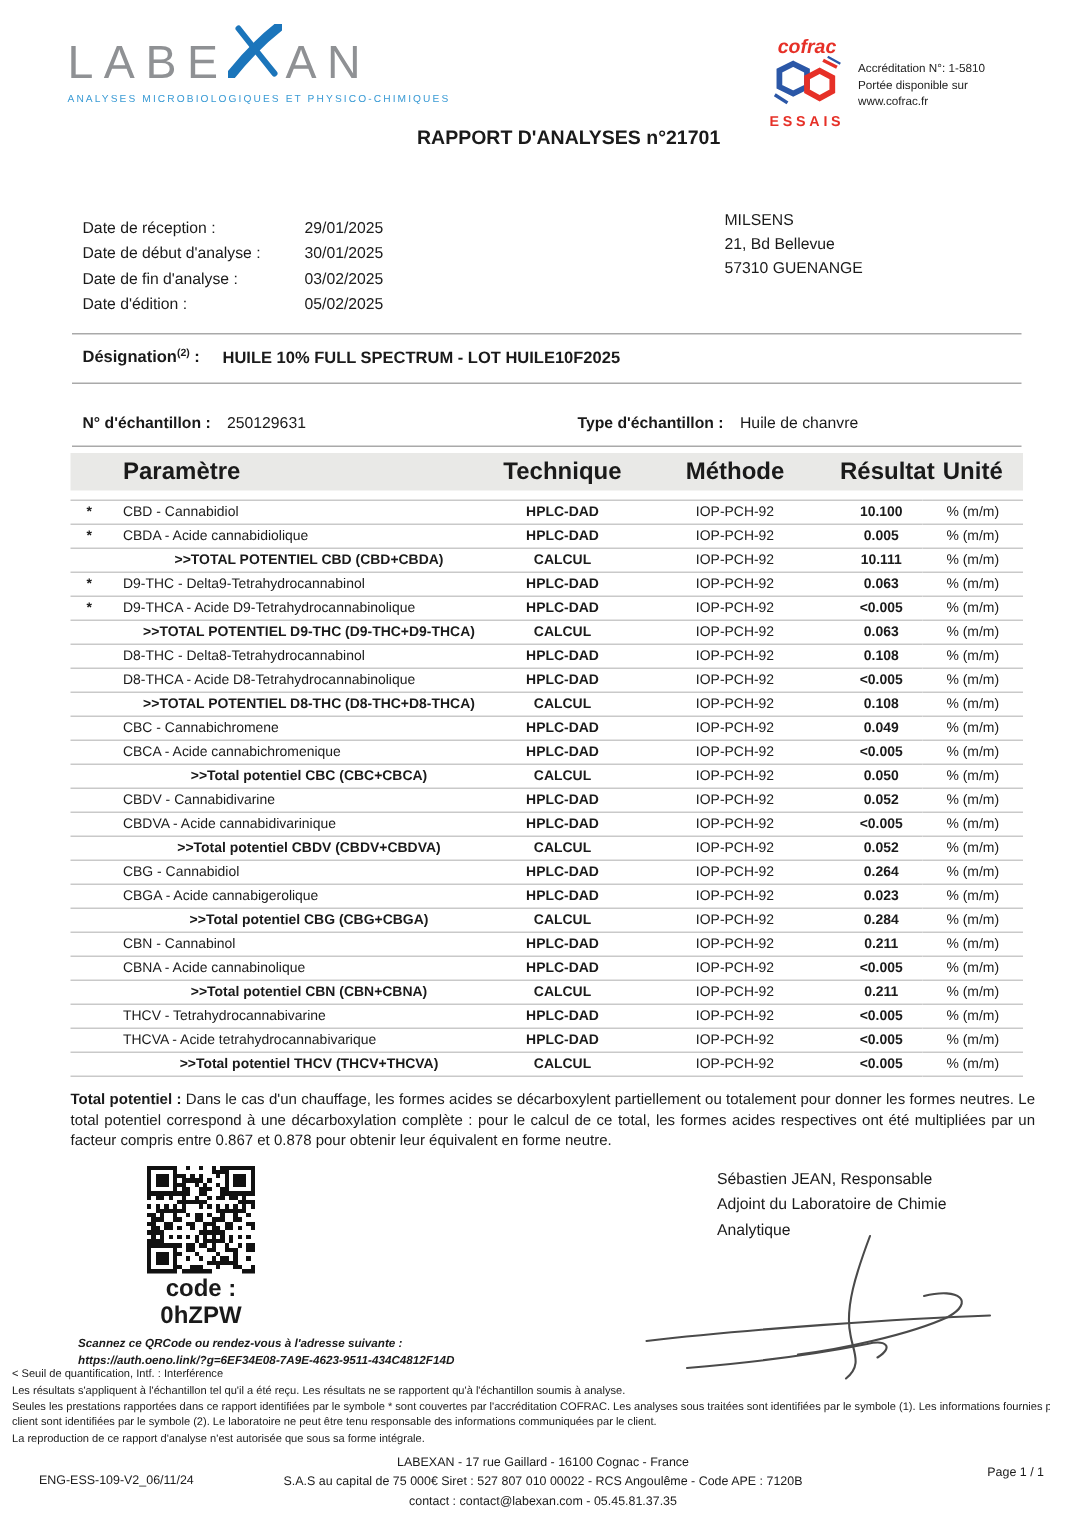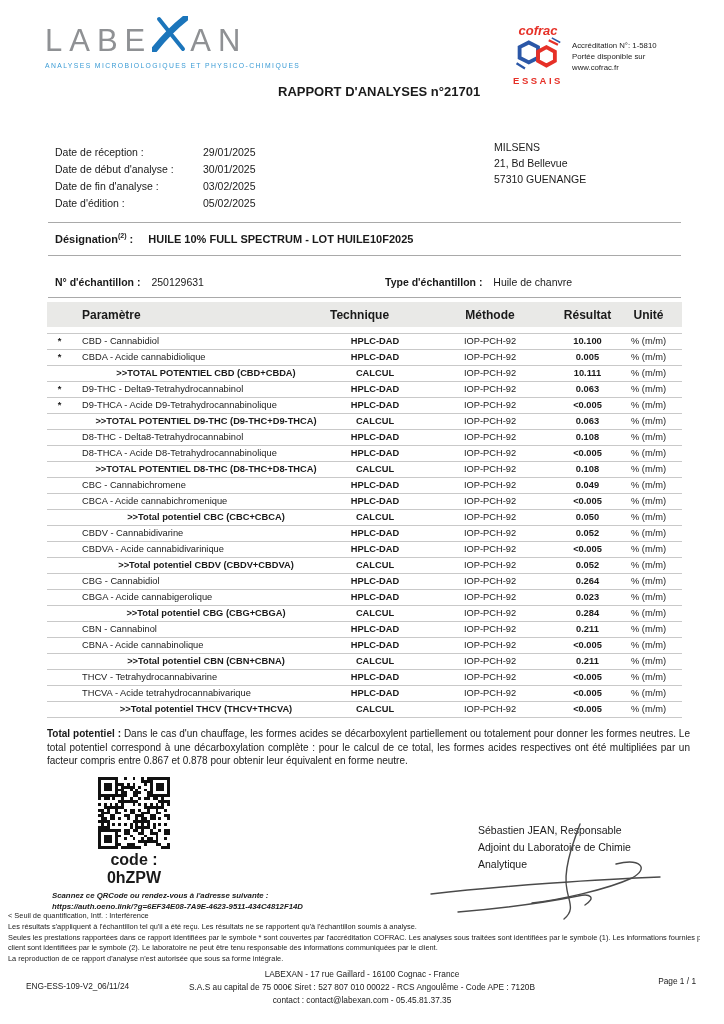--- a/index.html
+++ b/index.html
@@ -16,40 +16,40 @@
   .report-title { position:absolute; left:278px; top:62px; font-size:13px; font-weight:700;margin-top:22px; }
 
   .cofrac { position:absolute; left:512px; top:24px; display:flex; gap:8px; }
   .cofrac-logo { width:52px; text-align:center; }
   .cofrac-name { color:var(--cofrac-red,#e63027); font-weight:700; font-style:italic; font-size:13px; line-height:1; }
   .cofrac-essais { color:var(--cofrac-red,#e63027); font-weight:700; font-size:9.5px; letter-spacing:2.5px; line-height:1; margin-top:1px; }
   .cofrac-text { font-size:7.8px; line-height:11px; padding-top:16px; color:#222; }
 
   
   .dates { position:absolute; left:55px; top:146px; display:grid; grid-template-columns:148px auto; row-gap:5px; font-size:10.5px; }
-  .client { position:absolute; left:494px; top:139px; font-size:10.5px; line-height:16px; }
+  .client { position:absolute; left:483px; top:139px; font-size:10.5px; line-height:16px; }
 
   .rule { position:absolute; left:48px; width:633px; border-top:1px solid #a9a9a9; }
   .r1 { top:222px; } .r2 { top:255px; } .r3 { top:297px; }
 
   .designation { position:absolute; left:55px; top:232px; font-size:11px; font-weight:700; }
   .designation sup { font-size:7px; }
   .designation .val { margin-left:12px; }
 
   .sample { position:absolute; left:55px; top:276px; width:620px; display:flex; font-size:10.5px; }
   .sample .pair1 { width:330px; }
   .sample .lbl { font-weight:700; }
   .sample .v { font-weight:400; margin-left:8px; }
 
   
   .table-wrap { position:absolute; left:47px; top:302px; width:635px; }
-  .head-band { display:flex; align-items:center; height:25px; background:var(--table-header-bg,#e9e9e7); font-size:12px; font-weight:700; }
+  .head-band { display:flex; align-items:center; height:25px; background:var(--table-header-bg,#e9e9e7); font-size:16px; font-weight:700; }
   .hb-star { width:25px; }
   .hb-param { width:258px; padding-left:10px; text-align:left; }
-  .hb-tech { width:90px; text-align:left; }
+  .hb-tech { width:90px; text-align:center; }
   .hb-method { width:140px; text-align:center; }
   .hb-result { width:55px; text-align:center; }
   .hb-unit { width:67px; text-align:center; }
 
   table.results { border-collapse:collapse; table-layout:fixed; width:635px; margin-top:6px; }
   table.results td { height:16px; font-size:9.3px; line-height:11px; border-bottom:1px solid #c9c9c9; overflow:hidden; white-space:nowrap; }
   table.results tr:first-child td { border-top:1px solid #c9c9c9; }
   td.c-star { text-align:center; font-weight:700; }
   td.c-param { padding-left:10px; }
   td.c-tech { text-align:center; font-weight:700; }
@@ -62,21 +62,21 @@
   .total-note { position:absolute; left:47px; top:727px; width:643px; font-size:10px; line-height:13.5px; text-align:justify; }
   .total-note .lead { font-weight:700; }
 
   
   .qr-block { position:absolute; left:52px; top:777px; width:300px; }
   .qr-svg { display:block; margin-left:46px; width:72px; height:72px; }
   .qr-code-label { margin-left:46px; width:72px; text-align:center; font-size:16px; font-weight:700; margin-top:2px; }
   .qr-scan { font-size:7.8px; font-style:italic; font-weight:700; margin-top:4px; }
   .qr-url { font-size:7.8px; font-style:italic; font-weight:700; margin-top:2px; }
 
-  .signatory { position:absolute; left:478px; top:778px; font-size:10.5px; line-height:17px;margin-top:44px; }
+  .signatory { position:absolute; left:478px; top:778px; font-size:10.5px; line-height:17px; }
   .signature-svg { position:absolute; left:428px; top:822px; }
 
   
   .footnotes { position:absolute; left:8px; top:911px; width:710px; font-size:7.4px; line-height:10px; }
   .footnotes p { margin-bottom:1px; }
 
   
   .footer { position:absolute; left:0; top:966px; width:724px; height:44px; font-size:8.3px; }
   .doc-ref { position:absolute; left:26px; top:15px; }
   .footer-center { position:absolute; left:112px; width:500px; top:2px; text-align:center; line-height:13px; }

